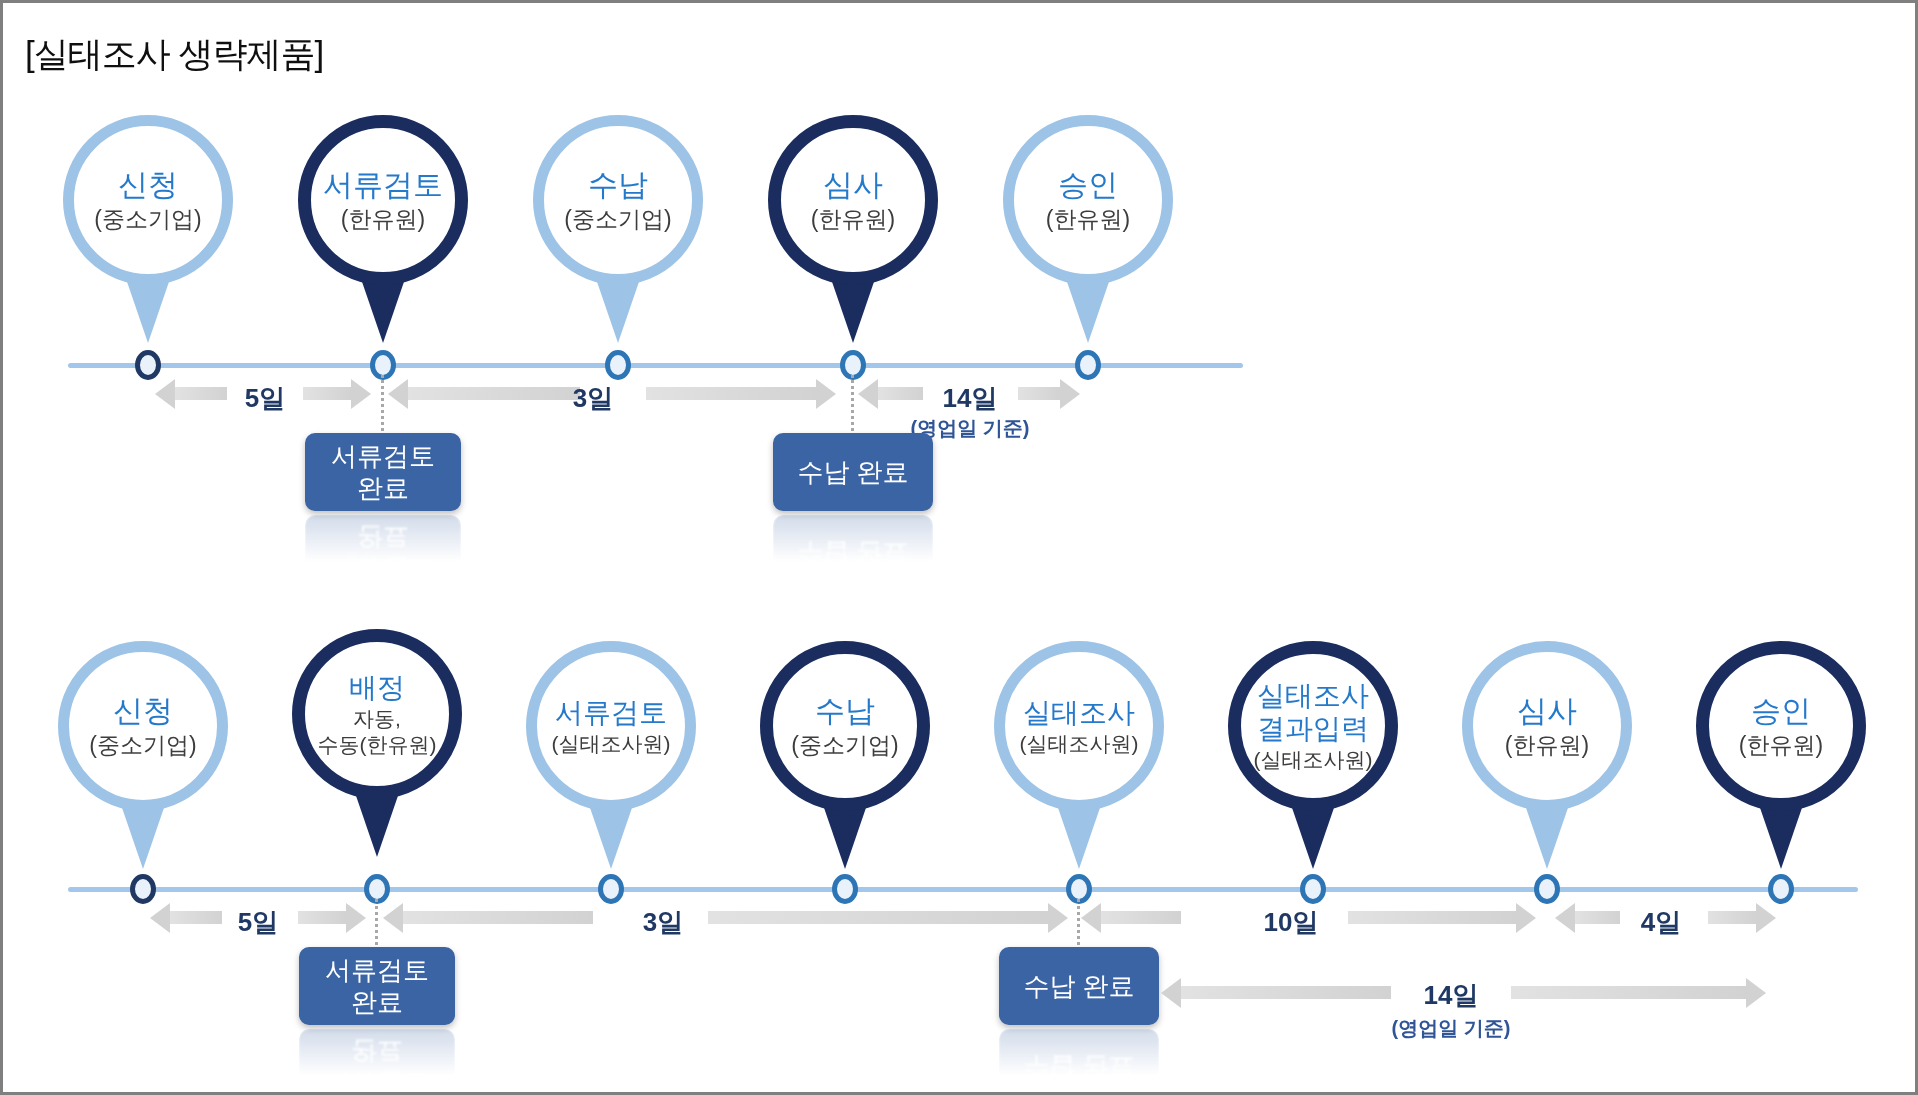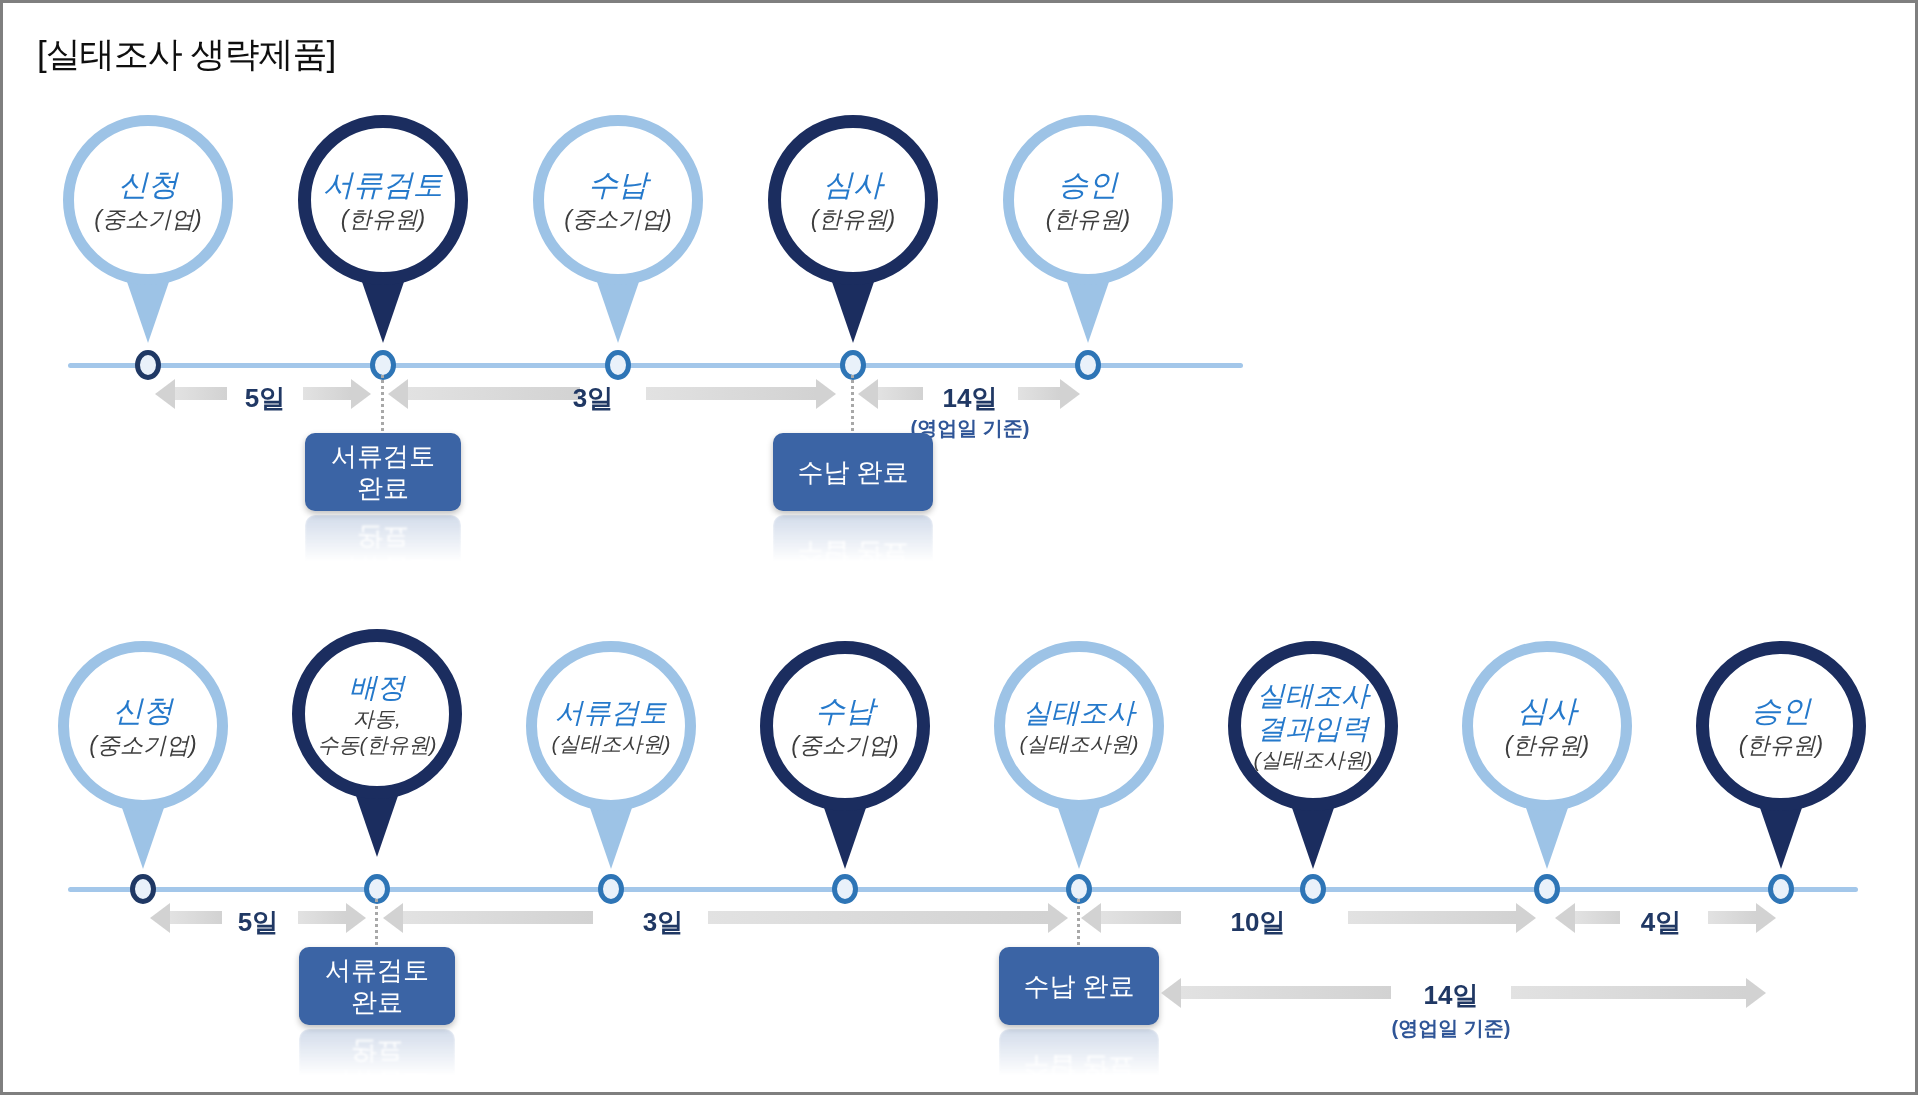--- a/index.html
+++ b/index.html
@@ -8,21 +8,21 @@
 
   .section-title{position:absolute;font-size:35px;color:#0f0f0f;letter-spacing:-1px;}
 
   
   .step{position:absolute;width:170px;height:170px;}
   .step .tail{position:absolute;left:50%;top:158px;transform:translateX(-50%);width:0;height:0;
     border-left:24px solid transparent;border-right:24px solid transparent;}
   .step.light .tail{border-top:70px solid #9DC3E6;}
   .step.dark  .tail{border-top:70px solid #1B2D5F;}
   .step .bubble{position:absolute;inset:0;border-radius:50%;background:#fff;box-sizing:border-box;
-    display:flex;flex-direction:column;align-items:center;justify-content:center;text-align:center;font-style:italic;}
+    display:flex;flex-direction:column;align-items:center;justify-content:center;text-align:center;}
   .step.light .bubble{border:11px solid #9DC3E6;}
   .step.dark  .bubble{border:13px solid #1B2D5F;}
   .step .t{font-size:30px;color:#2579CB;line-height:1.18;}
   .step .s{font-size:23px;color:#3d3d3d;line-height:1.2;margin-top:4px;}
   .step .t span,.step .s span{display:block;}
   .step.compact .t{font-size:28px;}
   .step.compact .s{font-size:21px;margin-top:2px;}
 
   
   .tl-line{position:absolute;height:5px;background:#A3C7EA;border-radius:3px;}
@@ -48,21 +48,21 @@
   .badge span{display:block;}
   .refl{opacity:.25;transform:scaleY(-1);filter:blur(1px);box-shadow:none;
     -webkit-mask-image:linear-gradient(to bottom,transparent 40%,rgba(0,0,0,.9) 100%);
     mask-image:linear-gradient(to bottom,transparent 40%,rgba(0,0,0,.9) 100%);}
 </style>
 </head>
 <body>
 
 <div id="canvas">
 
-  <div class="section-title" style="left:34px;top:28px;">[실태조사 생략제품]</div>
+  <div class="section-title" style="left:22px;top:28px;">[실태조사 생략제품]</div>
 
   <div class="step light" style="left:60px;top:112px;">
     <div class="tail"></div>
     <div class="bubble">
       <div class="t">
           <span>신청</span>
         </div>
       <div class="s">
           <span>(중소기업)</span>
         </div>
@@ -255,21 +255,21 @@
 
   <div class="arr head-left" style="left:167px;top:908px;width:52px;"></div>
   <div class="dur" style="left:210px;top:902px;width:90px;">5일</div>
   <div class="arr head-right" style="left:295px;top:908px;width:48px;"></div>
 
   <div class="arr head-left" style="left:400px;top:908px;width:190px;"></div>
   <div class="dur" style="left:615px;top:902px;width:90px;">3일</div>
   <div class="arr head-right" style="left:705px;top:908px;width:340px;"></div>
 
   <div class="arr head-left" style="left:1098px;top:908px;width:80px;"></div>
-  <div class="dur" style="left:1205px;top:902px;width:100px;">10일</div>
+  <div class="dur" style="left:1238px;top:902px;width:100px;">10일</div>
   <div class="arr head-right" style="left:1345px;top:908px;width:168px;"></div>
 
   <div class="arr head-left" style="left:1572px;top:908px;width:45px;"></div>
   <div class="dur" style="left:1613px;top:902px;width:90px;">4일</div>
   <div class="arr head-right" style="left:1705px;top:908px;width:48px;"></div>
 
   <div class="dot-line" style="left:372px;top:896px;height:46px;"></div>
   <div class="dot-line" style="left:1074px;top:896px;height:46px;"></div>
 
   <div class="badge" style="left:296px;top:944px;width:156px;">

